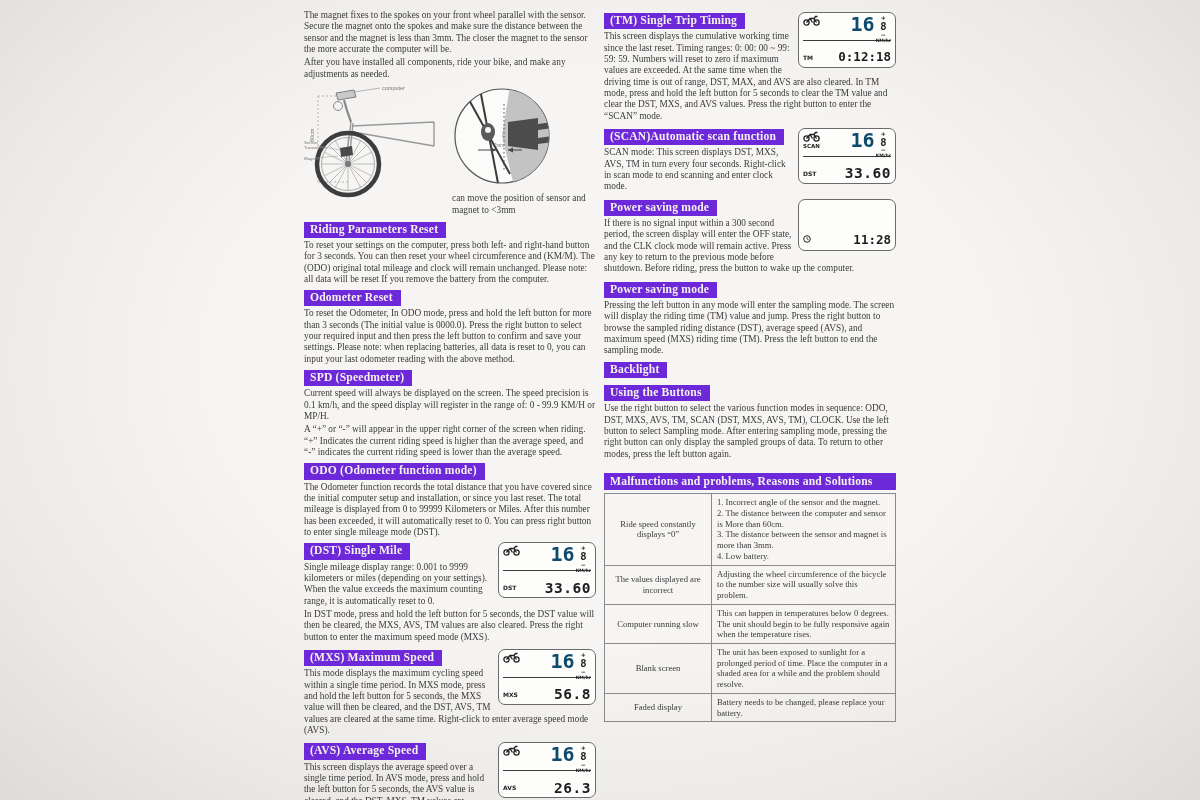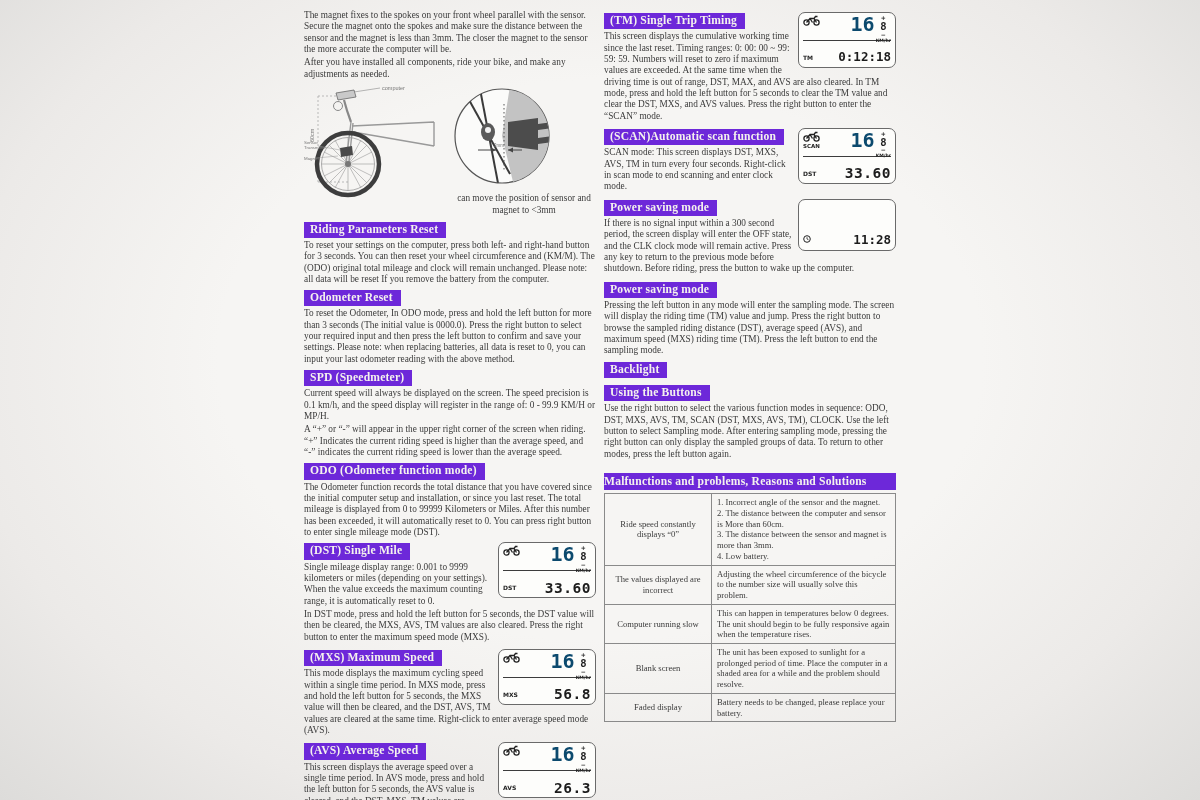--- a/index.html
+++ b/index.html
@@ -12,21 +12,21 @@
   .sheet{width:592px;margin:0 auto;padding-top:10px;display:flex;gap:8px;}
   .col{width:292px;flex:0 0 292px;font-size:9.3px;line-height:1.22;}
   p{margin:0 0 2px 0;}
   .sec{margin-bottom:2px;}
   .sec:after{content:"";display:block;clear:both;}
   h3.bar{
     display:inline-block;margin:3px 0 2px 0;padding:1px 8px 2px 6px;
     background:#6d28d9;color:#f5f2ee;font-size:11.6px;font-weight:bold;line-height:1.15;
     letter-spacing:.2px;
   }
-  h3.bar.wide{display:block;padding:2px 0;margin-top:13px;}
+  h3.bar.wide{display:block;padding:2px 6px;margin-top:13px;}
   
   .lcd{
     float:right;width:88px;background:#fdfdfb;
     border:1.6px solid #6a6a6a;border-radius:7px;
     margin:2px 0 2px 6px;padding:2px 4px 1px 4px;
     font-family:"DejaVu Sans","Liberation Sans",sans-serif;
   }
   .lcd-top{display:flex;align-items:flex-start;justify-content:space-between;height:25px;}
   .lcd-left{display:flex;flex-direction:column;align-items:flex-start;}
   .lcd-scan-label{font-size:5.5px;font-weight:bold;color:#222;line-height:1;}
@@ -47,21 +47,21 @@
   .lcd-bot .val{
     font-family:"DejaVu Sans Mono",monospace;font-weight:bold;
     font-size:14.5px;color:#1c1c1c;letter-spacing:.5px;line-height:1;
   }
   .lcd-bot .val.small{font-size:12.5px;letter-spacing:0;}
   .lcd.clock .lcd-top{height:22px;}
   .lcd.clock .lcd-bot{border-top:none;}
   
   .diagram{display:flex;margin:2px 0 2px 0;}
   .diagram .left{flex:0 0 148px;}
-  .diagram .right{flex:1;display:flex;flex-direction:column;align-items:flex-start;padding-top:4px;text-align:center;}
+  .diagram .right{flex:1;display:flex;flex-direction:column;align-items:flex-start;padding-top:4px;}
   .caption{font-size:9.3px;line-height:1.25;margin-top:4px;}
   svg text{font-family:"Liberation Sans",sans-serif;fill:#777;}
   
   table.malf{border-collapse:collapse;width:100%;margin-top:3px;font-size:8.6px;line-height:1.25;}
   table.malf th,table.malf td{border:0.9px solid #8a8a8a;padding:3px 5px;vertical-align:middle;font-weight:normal;}
   table.malf th{text-align:center;font-size:9px;}
   td.prob{text-align:center;width:96px;}
   td.reason div{margin:0;}
 </style>
 </head>

